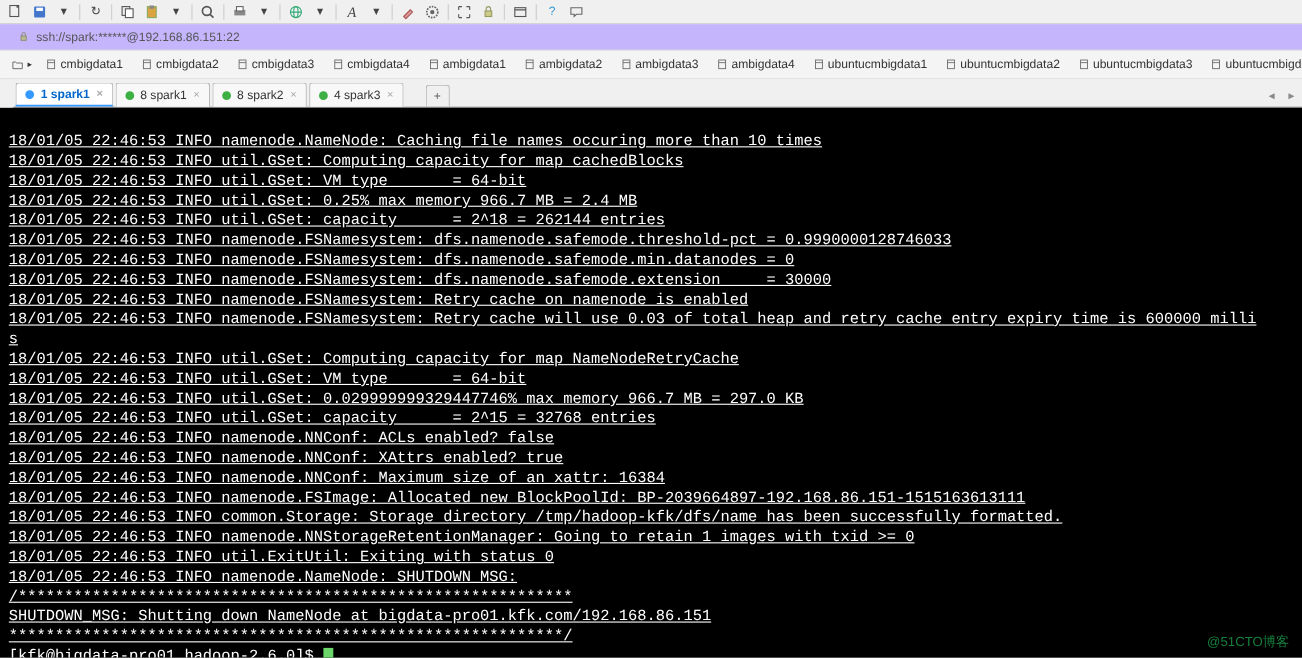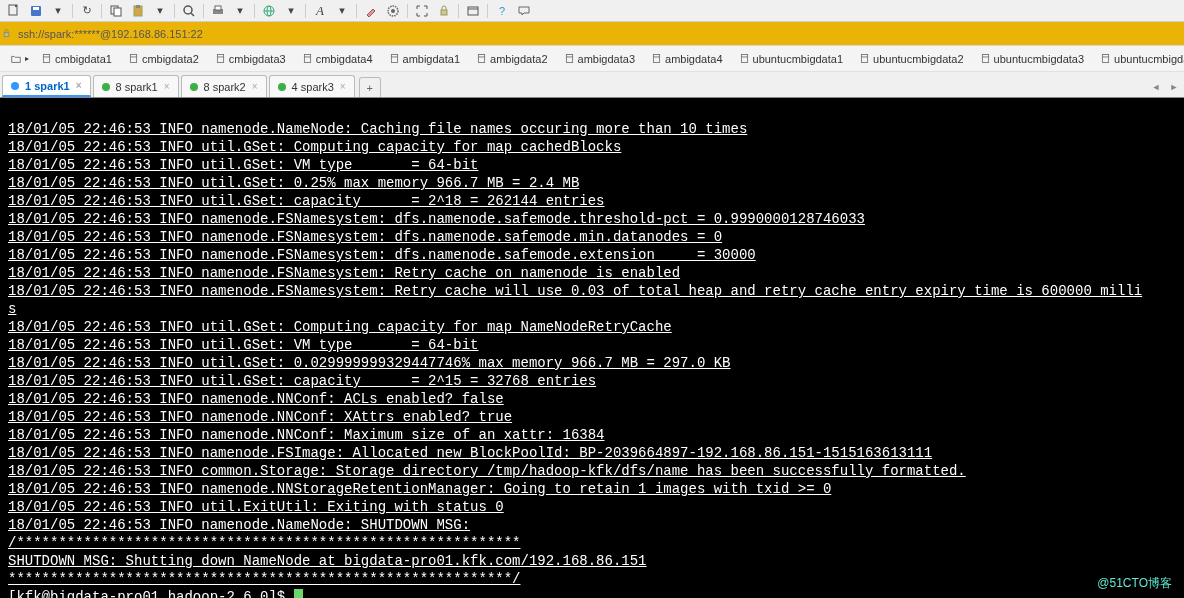--- a/index.html
+++ b/index.html
@@ -1,36 +1,36 @@
 <!DOCTYPE html>
 <html><head>
 <meta charset="utf-8">
 <style>
 * { margin: 0; padding: 0; box-sizing: border-box; }
 body { font-family: Tahoma, Arial, sans-serif; font-size: 11px; background: #f0f0f0; overflow: hidden; width: 1184px; height: 598px; }
 .toolbar { display: flex; align-items: center; height: 22px; background: #f0f0f0; border-bottom: 1px solid #d0d0d0; padding: 0 4px; gap: 2px; }
 .toolbar-item { display: flex; align-items: center; justify-content: center; width: 20px; height: 18px; cursor: pointer; color: #444; }
 .toolbar-sep { width: 1px; height: 14px; background: #ccc; margin: 0 2px; }
-.addressbar { display: flex; align-items: center; height: 24px; background: #eab308; border-bottom: 1px solid #d8d8d8; padding: 0 1px; gap: 6px; color: #555; }
+.addressbar { display: flex; align-items: center; height: 24px; background: #c4b5fd; border-bottom: 1px solid #d8d8d8; padding: 0 16px; gap: 6px; color: #555; }
 .bookmarks { display: flex; align-items: center; height: 26px; background: #f4f4f4; border-bottom: 1px solid #e0e0e0; padding: 0 4px; gap: 4px; overflow: hidden; }
 .bookmark { display: flex; align-items: center; gap: 3px; padding: 2px 6px; cursor: pointer; color: #333; white-space: nowrap; }
 .bookmark-icon { width: 11px; height: 11px; display: inline-flex; }
-.tabs { display: flex; align-items: flex-end; height: 26px; background: #f0f0f0; border-bottom: 1px solid #888; padding-left: 2px; gap: 0; position: relative; }
+.tabs { display: flex; align-items: flex-end; height: 26px; background: #f0f0f0; border-bottom: 1px solid #888; padding-left: 2px; gap: 16px; position: relative; margin-left: 12px; }
 .tab { display: flex; align-items: center; gap: 6px; padding: 4px 8px; background: #f8f8f8; border: 1px solid #bbb; border-bottom: none; border-radius: 3px 3px 0 0; cursor: pointer; margin-right: 2px; font-size: 11px; color: #333; position: relative; height: 22px; }
 .tab.active { background: #fff; border-bottom: 2px solid #3399ff; color: #0066cc; font-weight: bold; }
 .tab-dot { width: 8px; height: 8px; border-radius: 50%; background: #3cb043; }
 .tab.active .tab-dot { background: #3399ff; }
 .tab-close { color: #aaa; font-size: 10px; cursor: pointer; }
 .tab-add { width: 22px; height: 20px; display: flex; align-items: center; justify-content: center; border: 1px solid #bbb; border-bottom: none; border-radius: 3px 3px 0 0; cursor: pointer; margin-left: 2px; color: #666; }
 .tabs-right { position: absolute; right: 2px; bottom: 2px; display: flex; gap: 2px; }
 .nav-arrow { width: 16px; height: 16px; display: flex; align-items: center; justify-content: center; color: #888; cursor: pointer; font-size: 9px; }
 .terminal { background: #000; color: #fff; font-family: Consolas, "Courier New", monospace; font-size: 14px; line-height: 18px; padding: 4px 8px; height: calc(598px - 22px - 24px - 26px - 26px); overflow: hidden; white-space: pre; position: relative; text-decoration: underline; }
 .prompt-line { color: #fff; }
 .cursor { display: inline-block; width: 9px; height: 16px; background: #6bd76b; vertical-align: text-bottom; }
-.watermark { position: absolute; right: 12px; bottom: 6px; color: #5eead4; font-size: 12px; font-family: Arial; }
+.watermark { position: absolute; right: 12px; bottom: 6px; color: #15803d; font-size: 12px; font-family: Arial; }
 svg { display: block; }
 </style>
 </head>
 <body>
 
 <div class="toolbar">
   <div class="toolbar-item">
       <svg width="14" height="14" viewBox="0 0 14 14">
         <rect x="2" y="1" width="8" height="10" fill="none" stroke="#555" stroke-width="1"></rect>
         <rect x="8" y="1" width="2" height="2" fill="#555"></rect>

